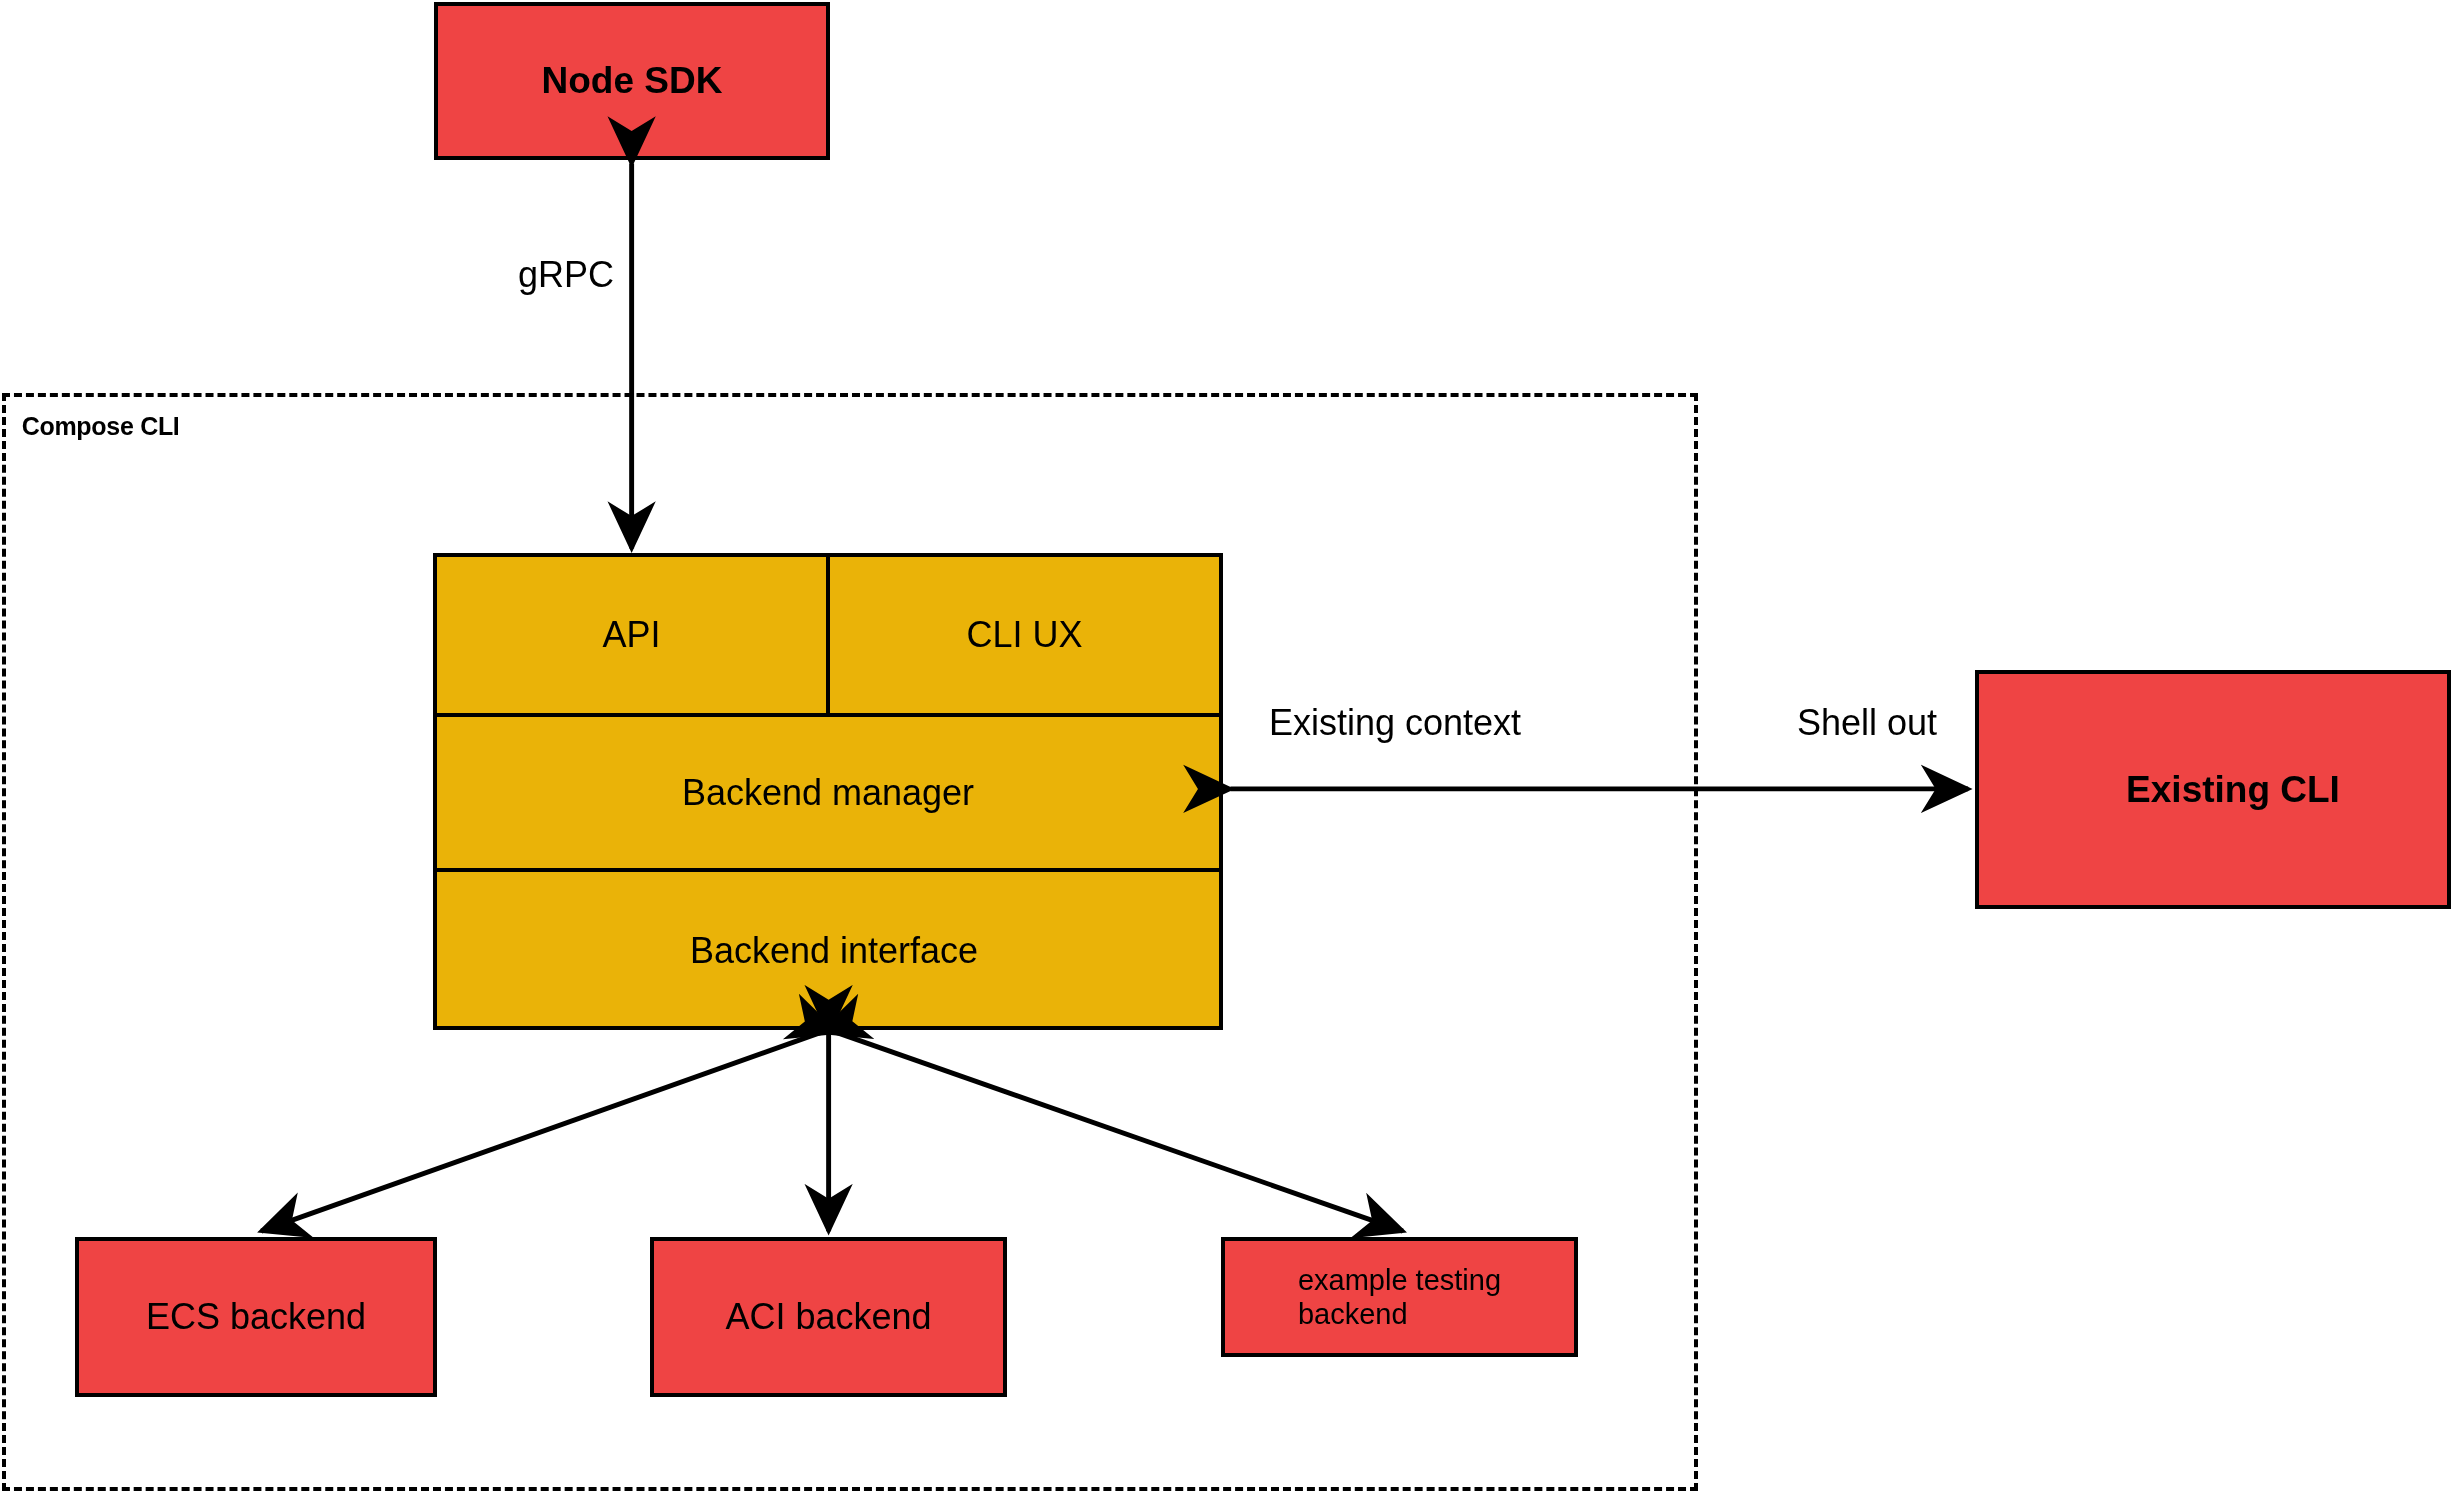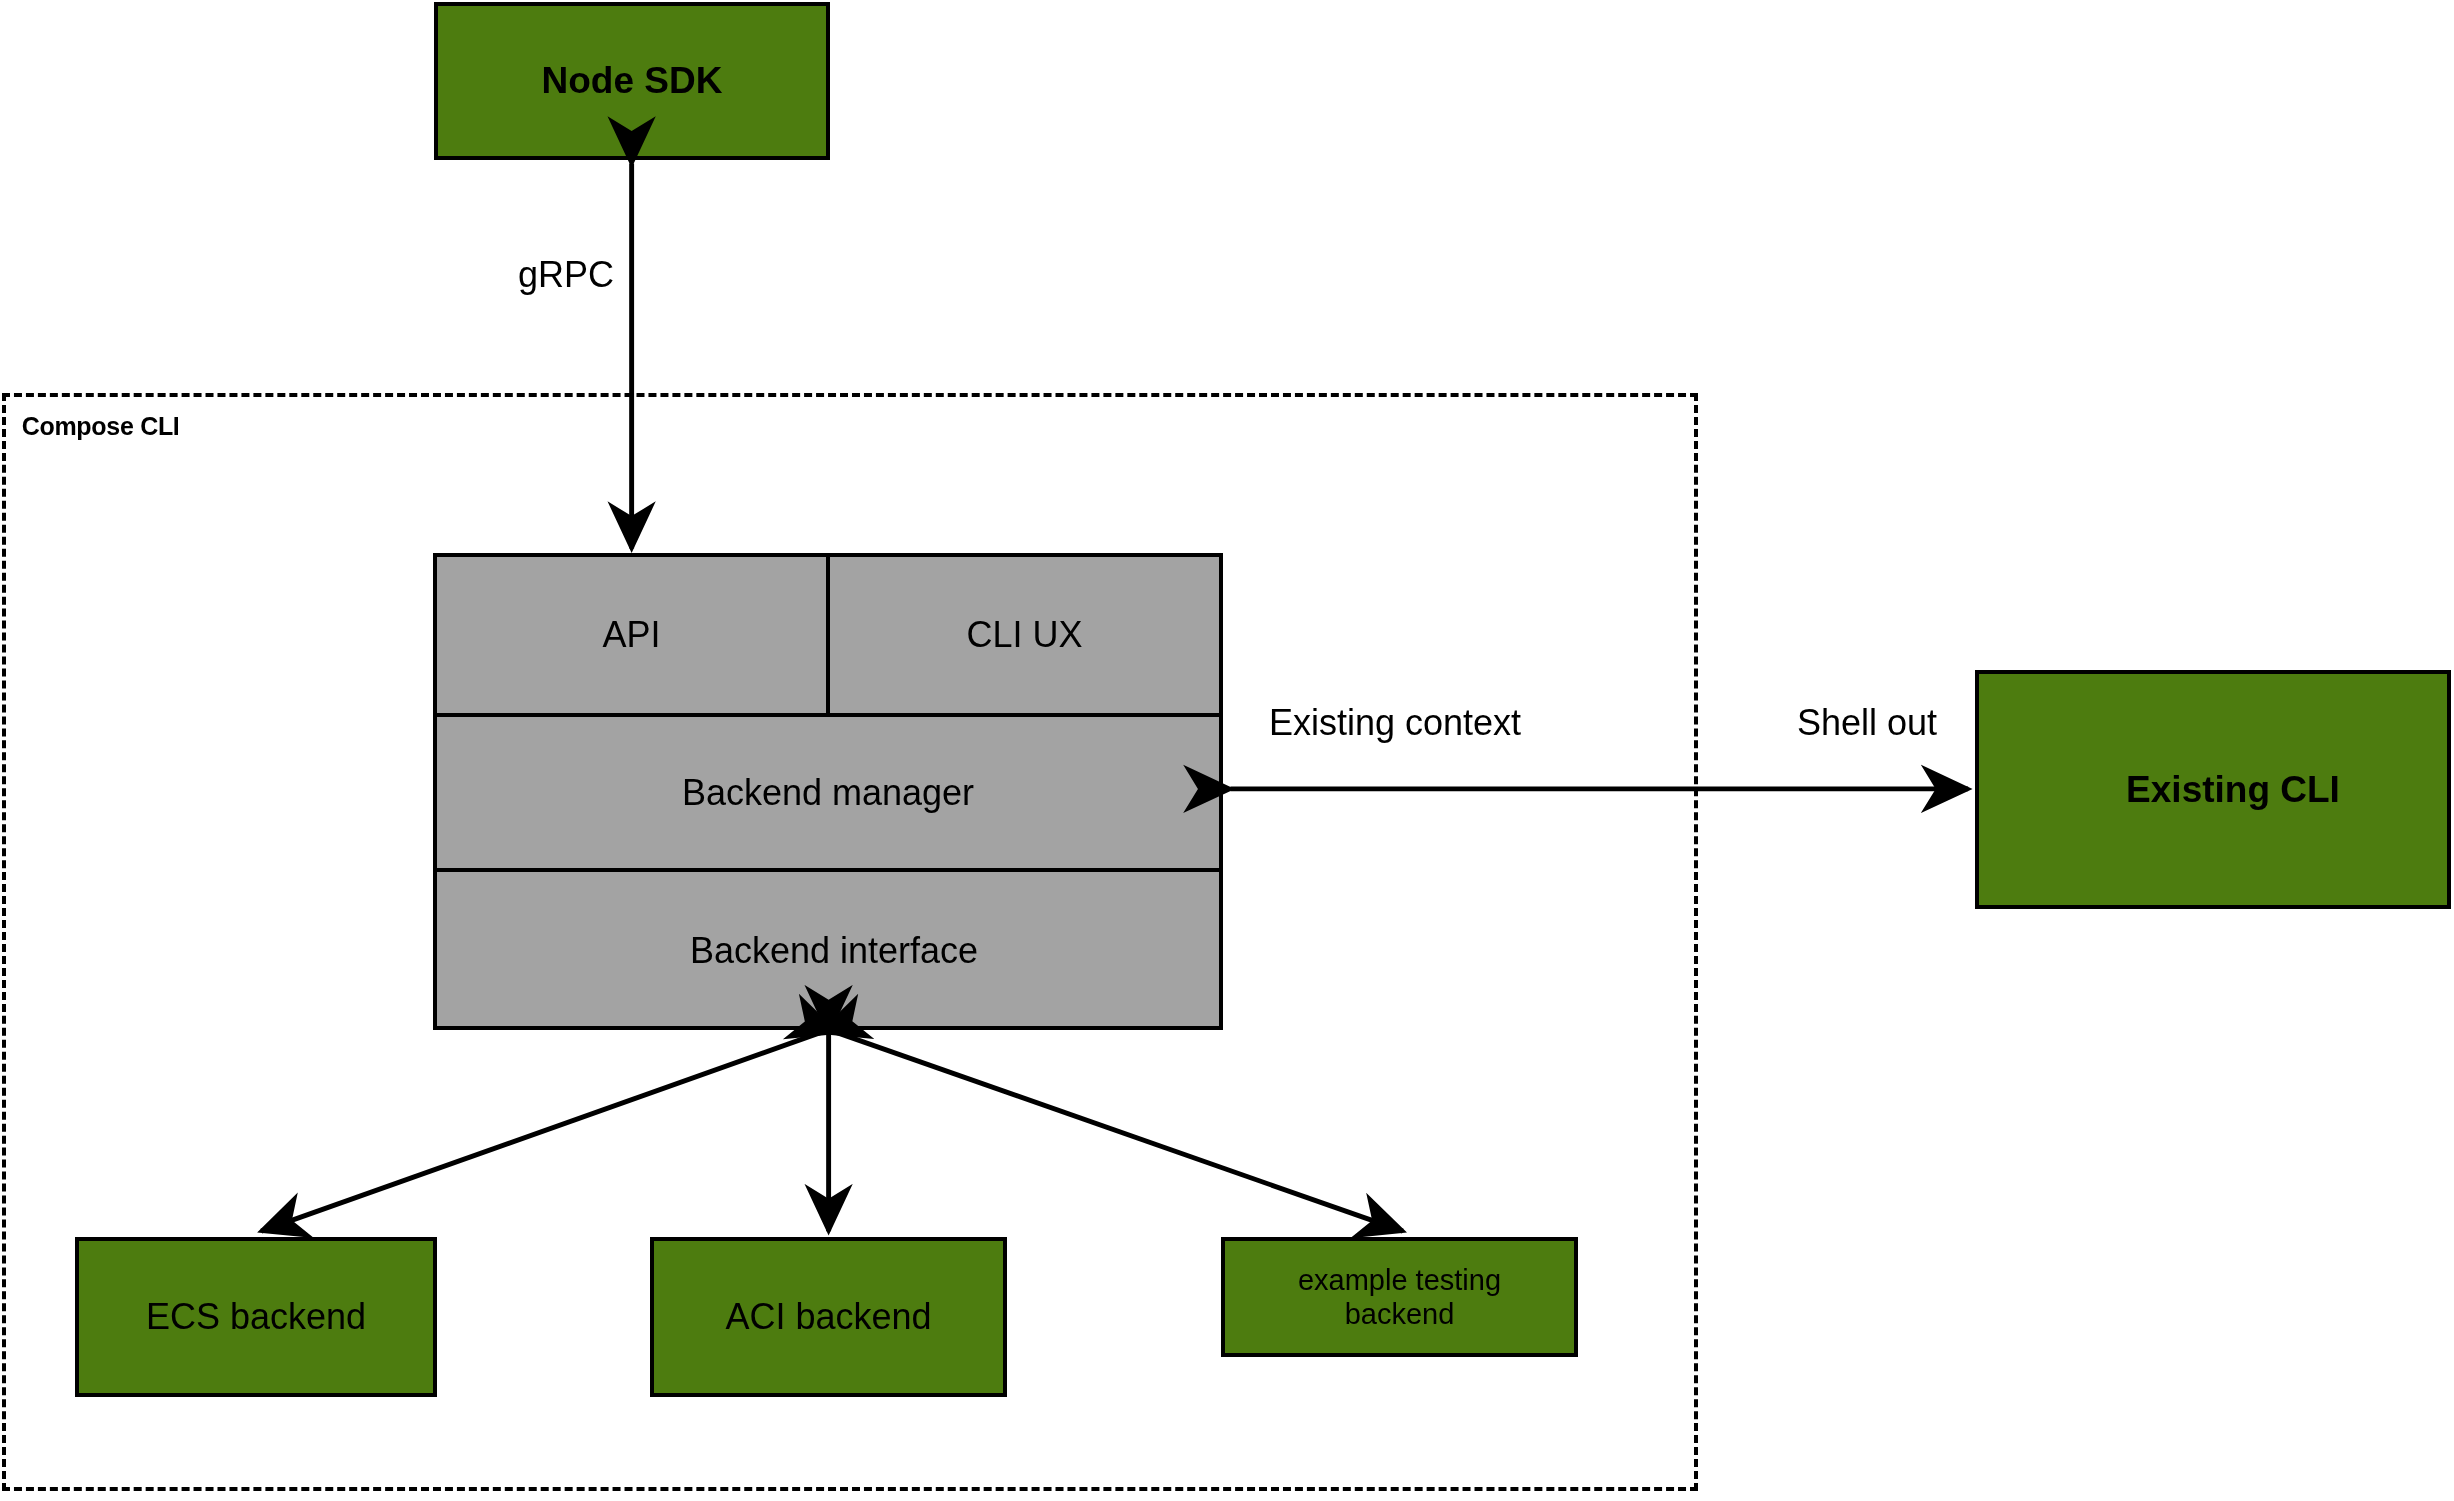--- a/index.html
+++ b/index.html
@@ -15,25 +15,25 @@
     position: relative;
     width: 2455px;
     height: 1501px;
     background: #ffffff;
     overflow: hidden;
   }
   .box {
     position: absolute;
     box-sizing: border-box;
     border: 4.9px solid #000000;
-    background: #4d7c0f;
+    background: #ef4444;
     display: flex;
     align-items: center;
     justify-content: center;
-    text-align: center;
+    text-align: left;
     line-height: 1.18;
   }
   .box-label {
     display: block;
     padding: 0 9.9px;
     white-space: pre-line;
   }
   .bold { font-weight: bold; }
 
   
@@ -63,21 +63,21 @@
     font-size: 37px;
   }
 
   
   #core-stack {
     position: absolute;
     left: 433px; top: 553px;
     width: 790px; height: 477px;
     box-sizing: border-box;
     border: 4.9px solid #000000;
-    background: #a3a3a3;
+    background: #eab308;
   }
   .stack-row {
     position: absolute;
     left: 0; right: 0;
     box-sizing: border-box;
     display: flex;
   }
   #row-top { top: 0; height: 156px; }
   #row-mid { top: 156px; height: 156px; border-top: 4.9px solid #000; }
   #row-bot { top: 311px; height: 161px; border-top: 4.9px solid #000; padding-left: 12px; }

